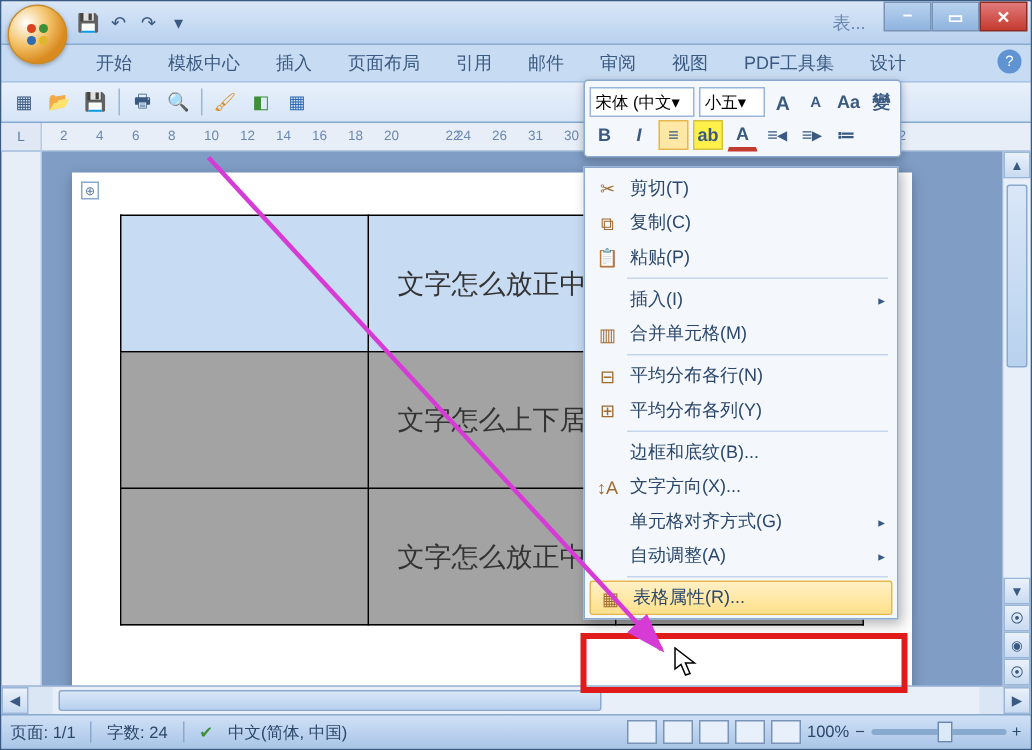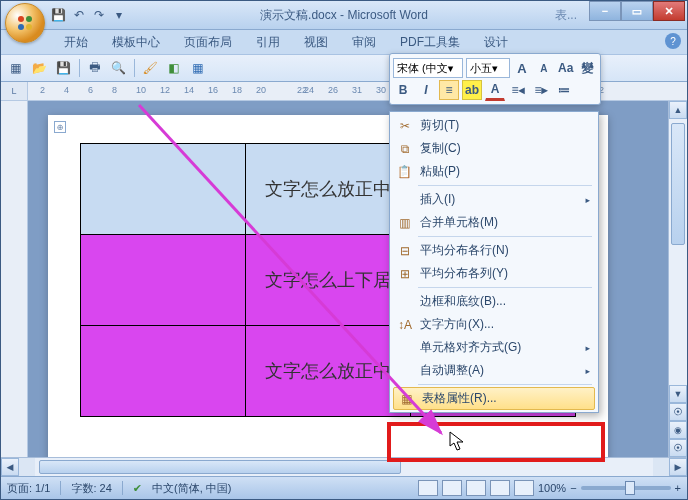--- a/index.html
+++ b/index.html
@@ -26,21 +26,21 @@
 .ruler span{position:absolute;top:3px}
 .work{flex:1;display:flex;background:#7f9dc5;overflow:hidden;position:relative}
 .vruler{width:26px;background:#e8eef7;border-right:1px solid #b5c9e3}
 .doc-scroll{flex:1;background:#7f9dc5;padding:14px 0 0 20px;position:relative;overflow:hidden}
 .page{width:560px;height:400px;background:#fff;box-shadow:0 2px 8px rgba(0,0,0,.25);padding:28px 32px;box-sizing:border-box;position:relative}
 .tmark{position:absolute;left:6px;top:6px;width:10px;height:10px;border:1px solid #8aa9cf;font-size:8px;color:#5b7aa3;display:flex;align-items:center;justify-content:center}
 table.doc{width:496px;border-collapse:collapse}
 table.doc td{border:1px solid #000;height:88px;text-align:center;font-size:18px;font-family:Liberation Mono, monospace;background:#c7dbf2;color:#333}
 table.doc tr:first-child td{background:#fff}
 table.doc tr:first-child td.sel{background:#c7dbf2}
-table.doc td.sel{background:#d946ef}
+table.doc td.sel{background:#a3a3a3}
 .vscroll{width:18px;background:#dbe6f4;border-left:1px solid #a7bdda;display:flex;flex-direction:column}
 .sc-btn{height:16px;background:linear-gradient(#eaf1fb,#c9dbf1);border:1px solid #9ab7da;display:flex;align-items:center;justify-content:center;color:#3b5a82;font-size:9px}
 .sc-track{flex:1;background:#e8eff9;position:relative}
 .sc-thumb{position:absolute;left:2px;right:2px;top:4px;height:120px;background:linear-gradient(#d9e7f8,#b8d1ee);border:1px solid #8aa9cf;border-radius:2px}
 .hscroll{height:18px;background:#dbe6f4;border-top:1px solid #a7bdda;display:flex}
 .hsc-track{flex:1;background:#e8eff9;position:relative;margin:0 16px}
 .hsc-thumb{position:absolute;top:2px;bottom:2px;left:4px;width:360px;background:linear-gradient(#d9e7f8,#b8d1ee);border:1px solid #8aa9cf;border-radius:2px}
 .statusbar{height:22px;background:linear-gradient(#cfe0f5,#a9c5e8);border-top:1px solid #8aa9cf;display:flex;align-items:center;padding:0 6px;gap:10px;color:#2b476b;font-size:11px}
 .statusbar .sb-sep{width:1px;height:14px;background:#8aa9cf}
 .status-right{margin-left:auto;display:flex;align-items:center;gap:4px}
@@ -77,36 +77,37 @@
           <circle cx="6" cy="14" r="3" fill="#2f6bb3"></circle>
           <circle cx="14" cy="14" r="3" fill="#e2b52e"></circle>
         </svg>
     </div>
     <div class="qat">
       <span class="qat-btn">💾</span>
       <span class="qat-btn">↶</span>
       <span class="qat-btn">↷</span>
       <span class="qat-btn">▾</span>
     </div>
-    <div class="title-center">演示文稿.docx - Microsoft Word</div>
     <div class="title-right">表...</div>
     <div class="winbtns">
       <div class="winbtn">−</div>
       <div class="winbtn">▭</div>
       <div class="winbtn close">✕</div>
     </div>
   </div>
 
   <div class="ribbon-tabs">
     <div class="tab">开始</div>
     <div class="tab">模板中心</div>
+    <div class="tab">插入</div>
     <div class="tab">页面布局</div>
     <div class="tab">引用</div>
+    <div class="tab">邮件</div>
+    <div class="tab">审阅</div>
     <div class="tab">视图</div>
-    <div class="tab">审阅</div>
     <div class="tab">PDF工具集</div>
     <div class="tab">设计</div>
     <div class="help-q">?</div>
   </div>
 
   <div class="toolbar2">
     <span class="tb-btn">▦</span>
     <span class="tb-btn">📂</span>
     <span class="tb-btn">💾</span>
     <span class="sep"></span>

